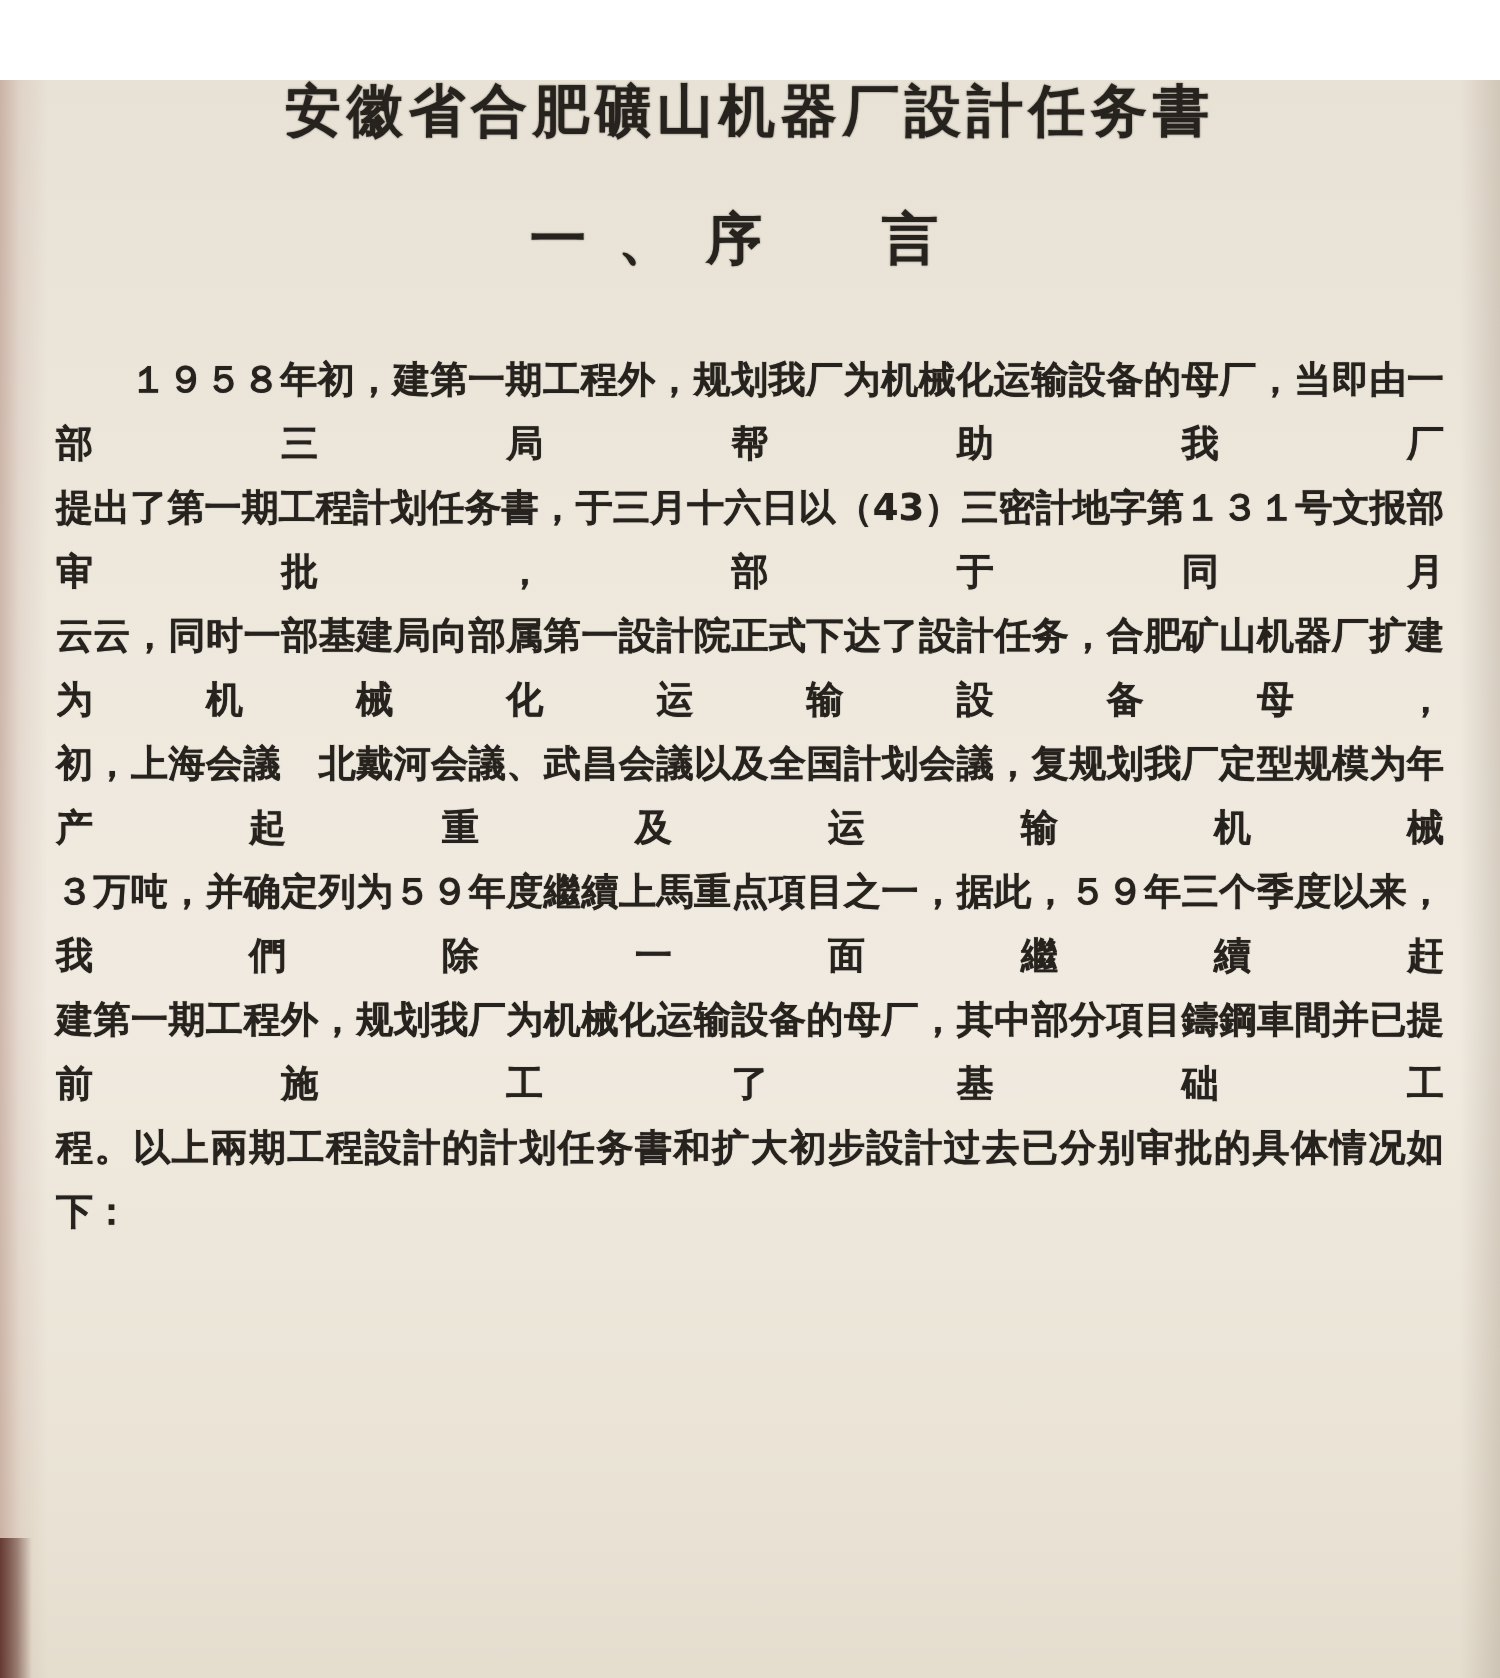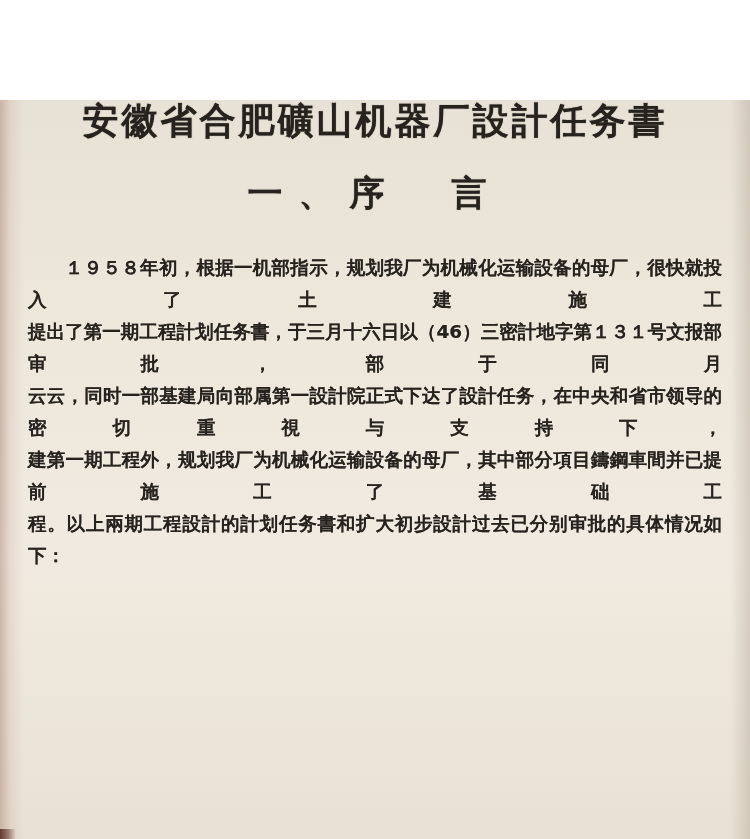--- a/index.html
+++ b/index.html
@@ -15,28 +15,28 @@
       linear-gradient(270deg, rgba(125,105,85,0.22) 0px, rgba(0,0,0,0) 20px),
       linear-gradient(0deg, rgba(70,48,36,0.30) 0px, rgba(0,0,0,0) 36px),
       linear-gradient(180deg,#e8e1d5 0%, #ede7dc 28%, #f0eae0 55%, #e9e2d4 86%, #e2dacb 100%);
   }
   .scan-left-strip{
     position:absolute;left:0;bottom:0;width:16px;height:110px;
     background:linear-gradient(90deg,#53261f 0%, rgba(83,38,31,0.55) 55%, rgba(83,38,31,0) 100%);
     opacity:.85;
   }
   .doc-title{
-    margin:100px 0 0 0;text-align:center;
-    font-size:36px;font-weight:bold;letter-spacing:3px;line-height:1.15;
+    margin:40px 0 0 0;text-align:center;
+    font-size:28px;font-weight:bold;letter-spacing:3px;line-height:1.15;
     font-family:"DejaVu Serif","Liberation Serif",serif;
     text-shadow:0 0 1px rgba(20,15,10,.65);
   }
   .section-heading{
     margin:34px 0 0 0;text-align:center;
-    font-size:35px;font-weight:bold;letter-spacing:16px;line-height:1.1;
+    font-size:28px;font-weight:bold;letter-spacing:16px;line-height:1.1;
     font-family:Liberation Serif, serif;
     text-shadow:0 0 1px rgba(20,15,10,.5);
   }
   .preface{
     width:694px;margin:38px auto 0 auto;
     font-size:18.5px;line-height:32px;font-weight:600;
     text-shadow:0 0 .5px rgba(20,15,10,.5);
   }
   .preface-line{
     text-align:justify;text-align-last:justify;white-space:normal;
@@ -47,22 +47,24 @@
 </head>
 <body>
 
 <div class="page">
 
   <h1 class="doc-title">安徽省合肥礦山机器厂設計任务書</h1>
 
   <h2 class="section-heading">一、序　言</h2>
 
   <div class="preface">
-      <div class="preface-line first">１９５８年初，根据一机部指示，规划我厂为机械化运输設备的母厂，很快就投入了土建施工</div>
-      <div class="preface-line">提出了第一期工程計划任务書，于三月十六日以（46）三密計地字第１３１号文报部审批，部于同月</div>
-      <div class="preface-line">云云，同时一部基建局向部属第一設計院正式下达了設計任务，在中央和省市领导的密切重視与支持下，</div>
+      <div class="preface-line first">１９５８年初，建第一期工程外，规划我厂为机械化运输設备的母厂，当即由一部三局帮助我厂</div>
+      <div class="preface-line">提出了第一期工程計划任务書，于三月十六日以（43）三密計地字第１３１号文报部审批，部于同月</div>
+      <div class="preface-line">云云，同时一部基建局向部属第一設計院正式下达了設計任务，合肥矿山机器厂扩建为机械化运输設备母，</div>
+      <div class="preface-line">初，上海会議　北戴河会議、武昌会議以及全国計划会議，复规划我厂定型规模为年产起重及运输机械</div>
+      <div class="preface-line">３万吨，并确定列为５９年度繼續上馬重点項目之一，据此，５９年三个季度以来，我們除一面繼續赶</div>
       <div class="preface-line">建第一期工程外，规划我厂为机械化运输設备的母厂，其中部分項目鑄鋼車間并已提前施工了基础工</div>
       <div class="preface-line last">程。以上兩期工程設計的計划任务書和扩大初步設計过去已分别审批的具体情况如下：</div>
     </div>
 
   <div class="scan-left-strip"></div>
 
 </div>
 
 </body></html>

